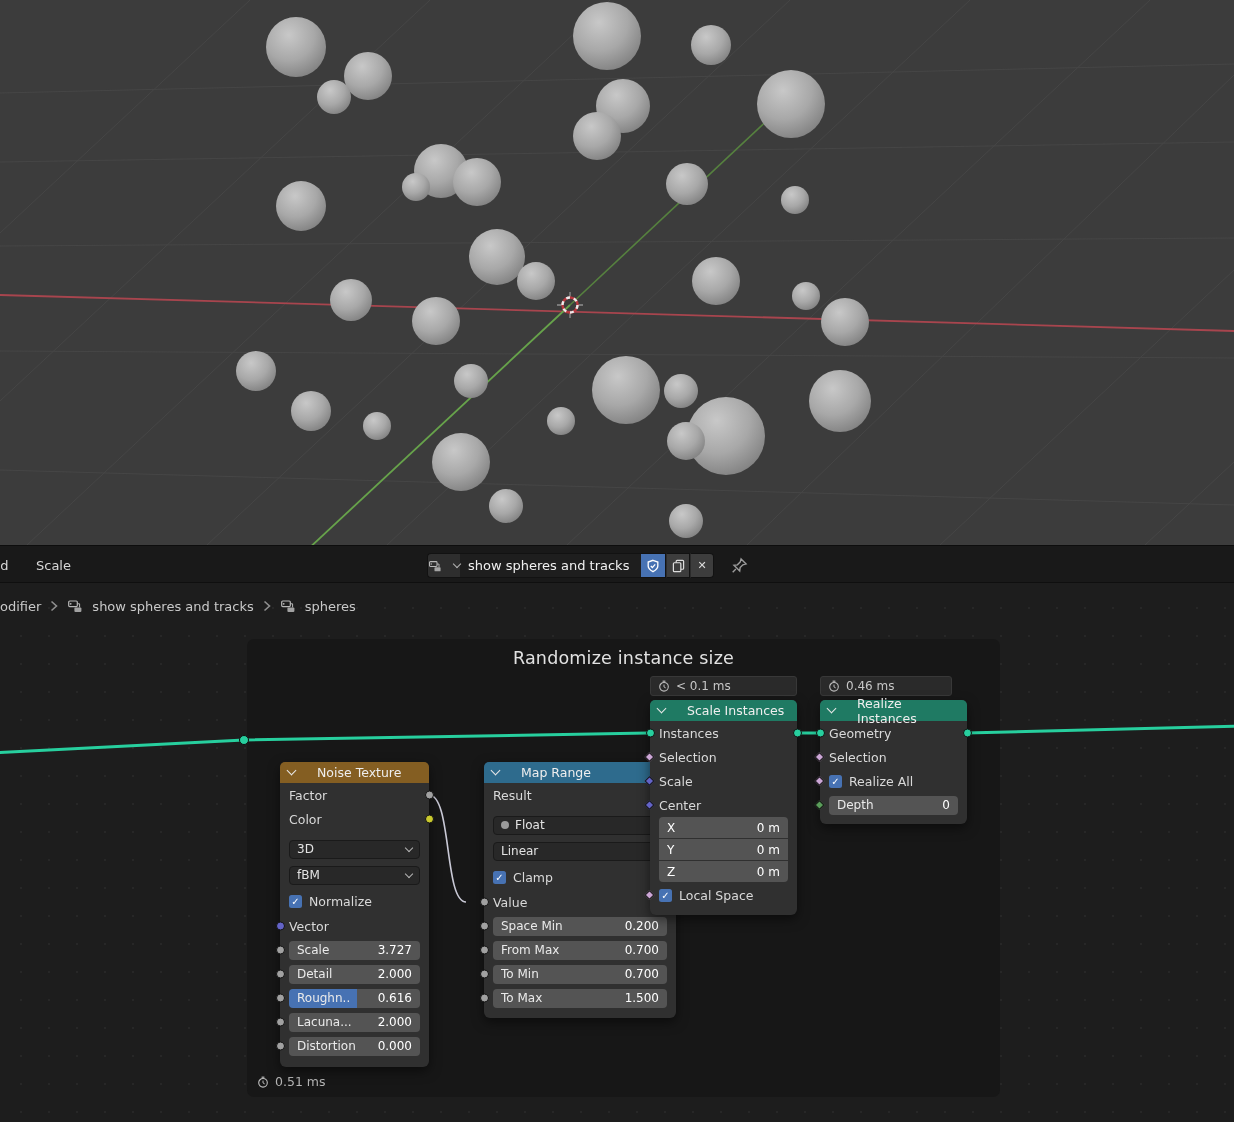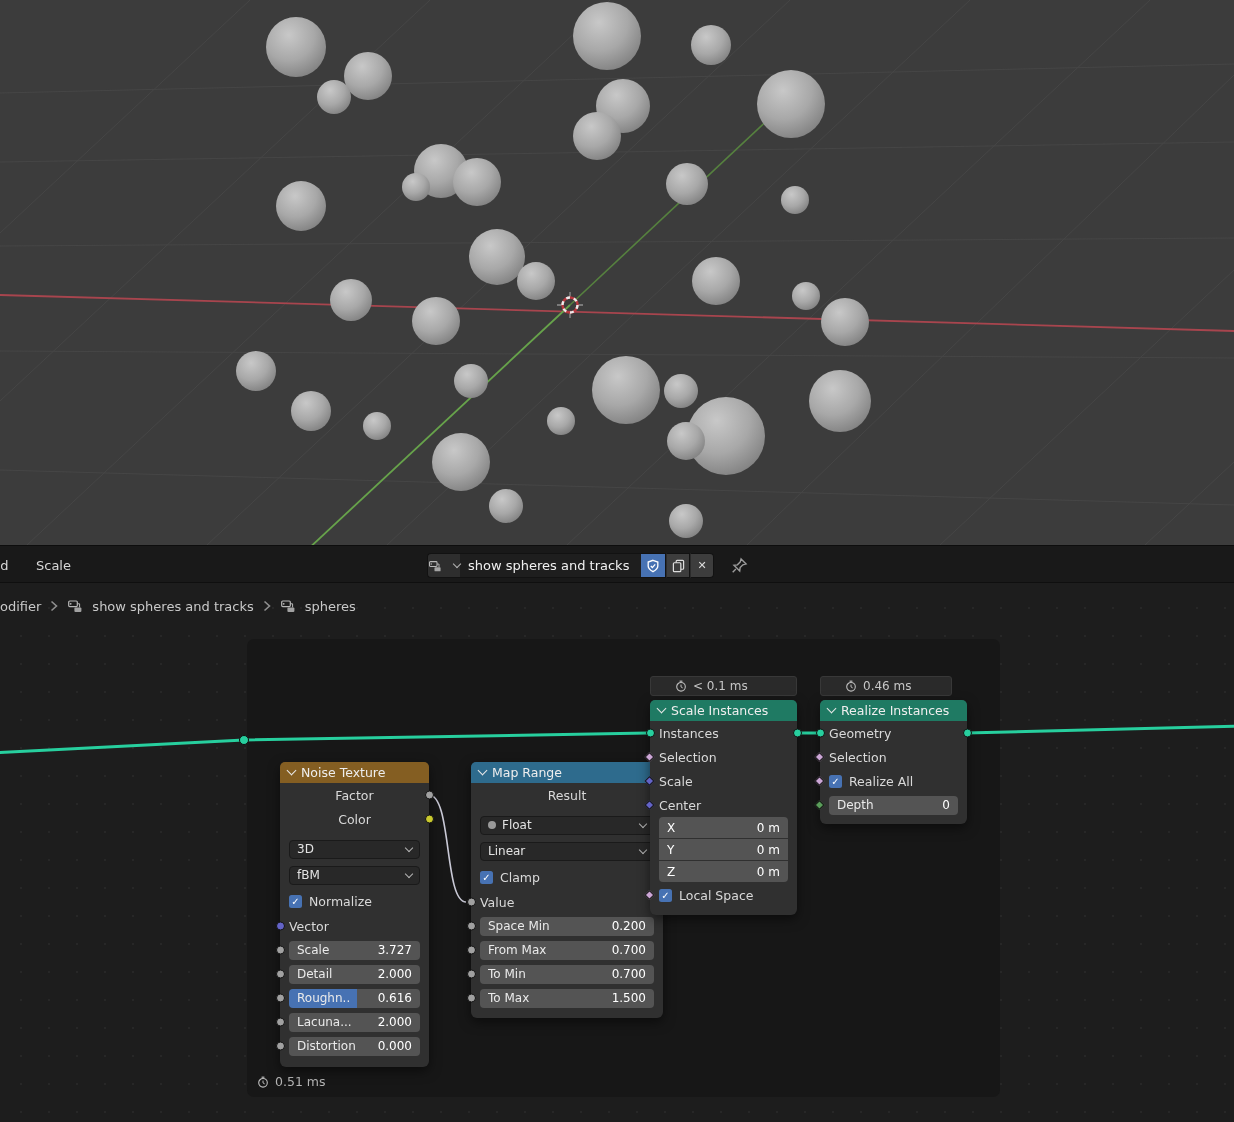--- a/index.html
+++ b/index.html
@@ -26,43 +26,43 @@
   #editor{position:absolute;top:583px;left:0;width:1234px;height:539px;background:#1d1d1d;background-image:radial-gradient(circle,#272727 1px,transparent 1.3px);background-size:28px 28px;background-position:7px 11px}
   #breadcrumb{position:absolute;left:0;top:15px;display:flex;align-items:center;gap:9px;z-index:6;color:#c9c9c9;font-size:13px}
   .bchev{color:#8f8f8f}
   .ntico{color:#b8b8b8}
   #frame{position:absolute;left:247px;top:56px;width:753px;height:458px;background:#171717;border-radius:7px;z-index:1}
   #frame-title{position:absolute;top:9px;left:0;width:100%;text-align:center;font-size:17.5px;color:#e2e2e2;letter-spacing:.2px}
   #frame-timing{position:absolute;left:10px;bottom:8px;display:flex;gap:6px;align-items:center;color:#b5b5b5;font-size:12.5px}
   #wires{position:absolute;left:0;top:0;z-index:2;pointer-events:none}
 
   .node{position:absolute;z-index:3;background:#303030;border-radius:6px;box-shadow:0 4px 12px rgba(0,0,0,.5);font-size:12.5px;color:#d9d9d9}
-  .nhead{height:21px;display:flex;align-items:center;gap:6px;padding:0 8px;border-radius:5px 5px 0 0;color:#eee}
+  .nhead{height:21px;display:flex;align-items:center;gap:22px;padding:0 8px;border-radius:5px 5px 0 0;color:#eee}
   .hchev{width:7px;height:7px;border-right:1.4px solid #e8e8e8;border-bottom:1.4px solid #e8e8e8;transform:rotate(45deg);margin-top:-4px;flex:none}
   .nrow{position:relative;display:flex;align-items:center;padding:8px 9px}
   .r24{height:24px}.r26{height:26px}.sp5{height:5px}
-  .rend{justify-content:center}
+  .rend{justify-content:flex-start}
   .sock{position:absolute;width:9px;height:9px;border-radius:50%;border:1px solid #121212;top:50%}
   .sock.in{left:-4.5px;transform:translateY(-50%)}
   .sock.out{right:-4.5px;transform:translateY(-50%)}
   .sockd{position:absolute;width:7px;height:7px;border:1px solid #121212;top:50%}
   .sockd.in{left:-4px;transform:translateY(-50%) rotate(45deg)}
   .pill{flex:1;height:19px;background:#545454;border-radius:4px;display:flex;align-items:center;justify-content:space-between;padding:0 8px;font-size:12px;color:#fff}
   .pill .pl{color:#eaeaea;white-space:nowrap;overflow:hidden}
   .pill.rough{background:linear-gradient(to right,#4772b3 0 52%,#545454 52% 100%)}
   .vgroup{padding:0 9px}
   .vrow{height:21px;background:#545454;margin-bottom:1px;display:flex;align-items:center;justify-content:space-between;padding:0 8px;font-size:12px;color:#fff}
   .vrow:first-child{border-radius:4px 4px 0 0}
   .vrow:last-child{border-radius:0 0 4px 4px;margin-bottom:0}
   .dd{flex:1;height:19px;background:#282828;border:1px solid #1a1a1a;border-radius:4px;display:flex;align-items:center;gap:6px;padding:0 7px;font-size:12px;color:#e3e3e3}
   .ddchev{width:6px;height:6px;border-right:1.4px solid #b5b5b5;border-bottom:1.4px solid #b5b5b5;transform:rotate(45deg);margin-left:auto;margin-top:-3px;flex:none}
   .dddot{width:8px;height:8px;border-radius:50%;background:#9a9a9a;flex:none}
   .cb{width:13px;height:13px;background:#4772b3;border-radius:2.5px;color:#fff;font-size:10px;line-height:13px;display:flex;align-items:center;justify-content:center;margin-right:7px;flex:none}
   .cblabel{white-space:nowrap}
-  .timing{position:absolute;z-index:3;height:20px;background:#2a2a2a;border:1px solid #383838;border-radius:3px;display:flex;align-items:center;gap:6px;padding:0 24px;color:#c6c6c6;font-size:12px}
+  .timing{position:absolute;z-index:3;height:20px;background:#2a2a2a;border:1px solid #383838;border-radius:3px;display:flex;align-items:center;gap:6px;padding:0 7px;color:#c6c6c6;font-size:12px}
   .clock{color:#bdbdbd;flex:none}
 </style>
 </head>
 <body>
 
 <svg width="0" height="0" style="position:absolute" aria-hidden="true">
   <defs>
     <symbol id="ic-clock" viewBox="0 0 12 12">
       <circle cx="6" cy="6.8" r="4.3" fill="none" stroke="currentColor" stroke-width="1.1"></circle>
       <path d="M6 4.6 V6.9 L7.7 7.9" fill="none" stroke="currentColor" stroke-width="1"></path>
@@ -210,20 +210,21 @@
       <svg class="bchev" width="8" height="12">
           <use href="#ic-chevr"></use>
         </svg>
       <svg class="ntico" width="16" height="16">
           <use href="#ic-nodetree"></use>
         </svg>
       <span>spheres</span>
     </div>
 
     <div id="frame">
+      <div id="frame-title">Randomize instance size</div>
       <div id="frame-timing">
         <svg class="clock" width="12" height="12">
             <use href="#ic-clock"></use>
           </svg>
         <span>0.51 ms</span>
       </div>
     </div>
 
     <svg id="wires" width="1234" height="539">
       <path d="M-8 170 L244 157 L648 150" stroke="#27cf9e" stroke-width="3" fill="none"></path>
@@ -311,21 +312,21 @@
       </div>
       <div class="nrow r24">
         <span class="sock in" style="background:#a1a1a1"></span>
         <div class="pill">
           <span class="pl">Distortion</span>
           <span>0.000</span>
         </div>
       </div>
     </div>
 
-    <div class="node" style="left:471px;top:179px;width:192px;padding-bottom:8px">
+    <div class="node" style="left:484px;top:179px;width:192px;padding-bottom:8px">
       <div class="nhead" style="background:#2e6b8d">
         <span class="hchev"></span>
         <span>Map Range</span>
       </div>
       <div class="nrow r24 rend">
         <span>Result</span>
         <span class="sock out" style="background:#a1a1a1"></span>
       </div>
       <div class="sp5"></div>
       <div class="nrow r26">

